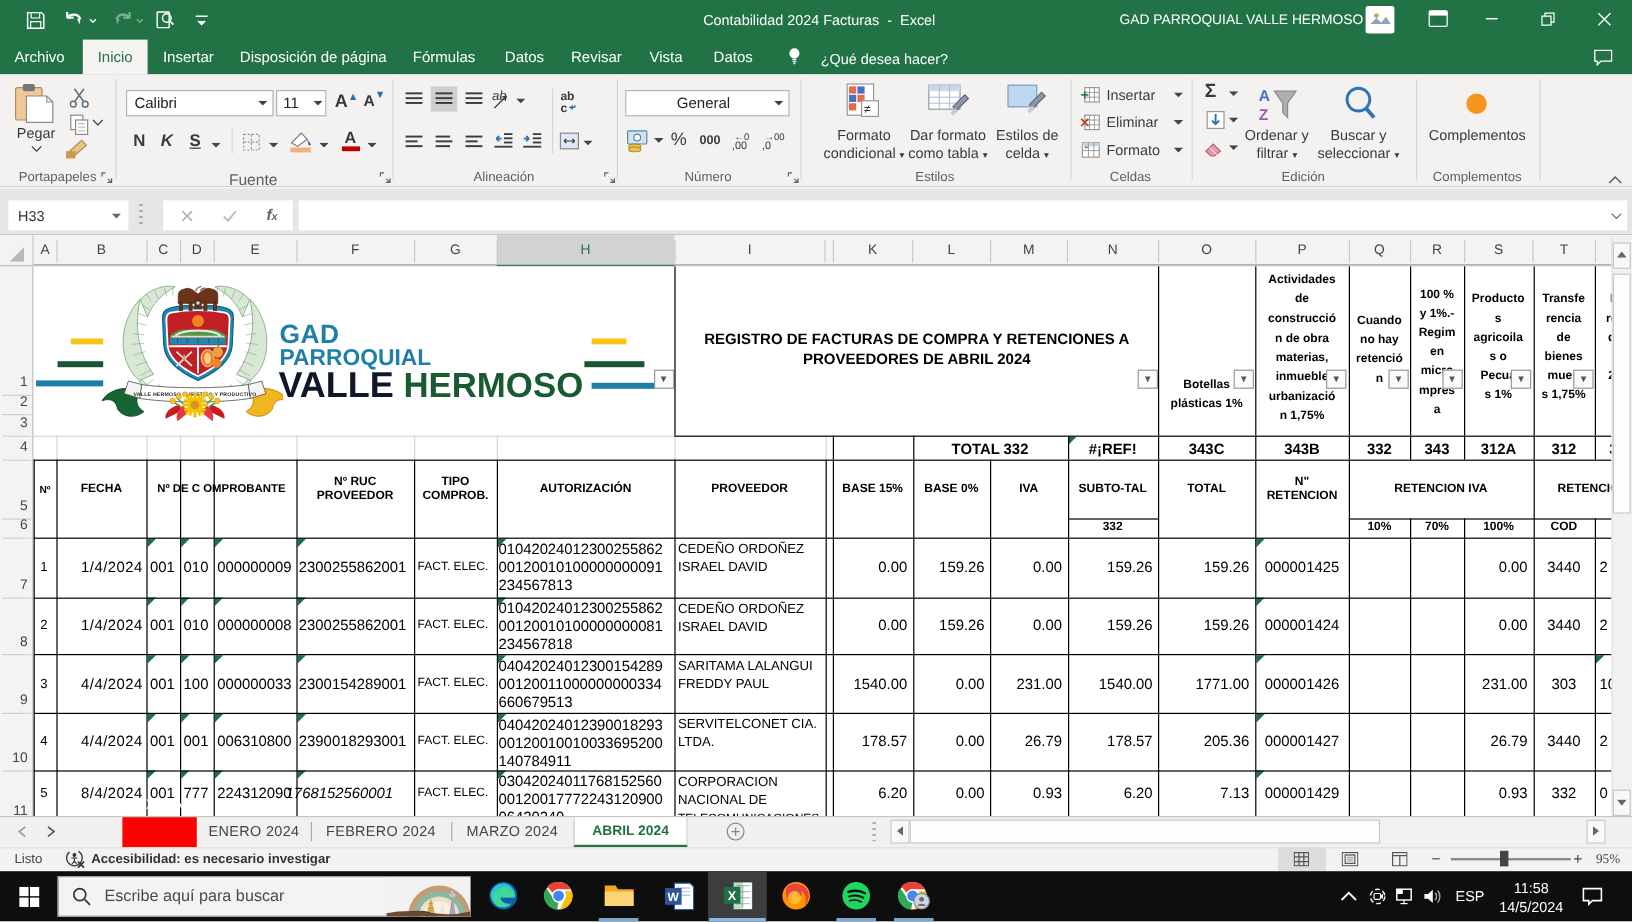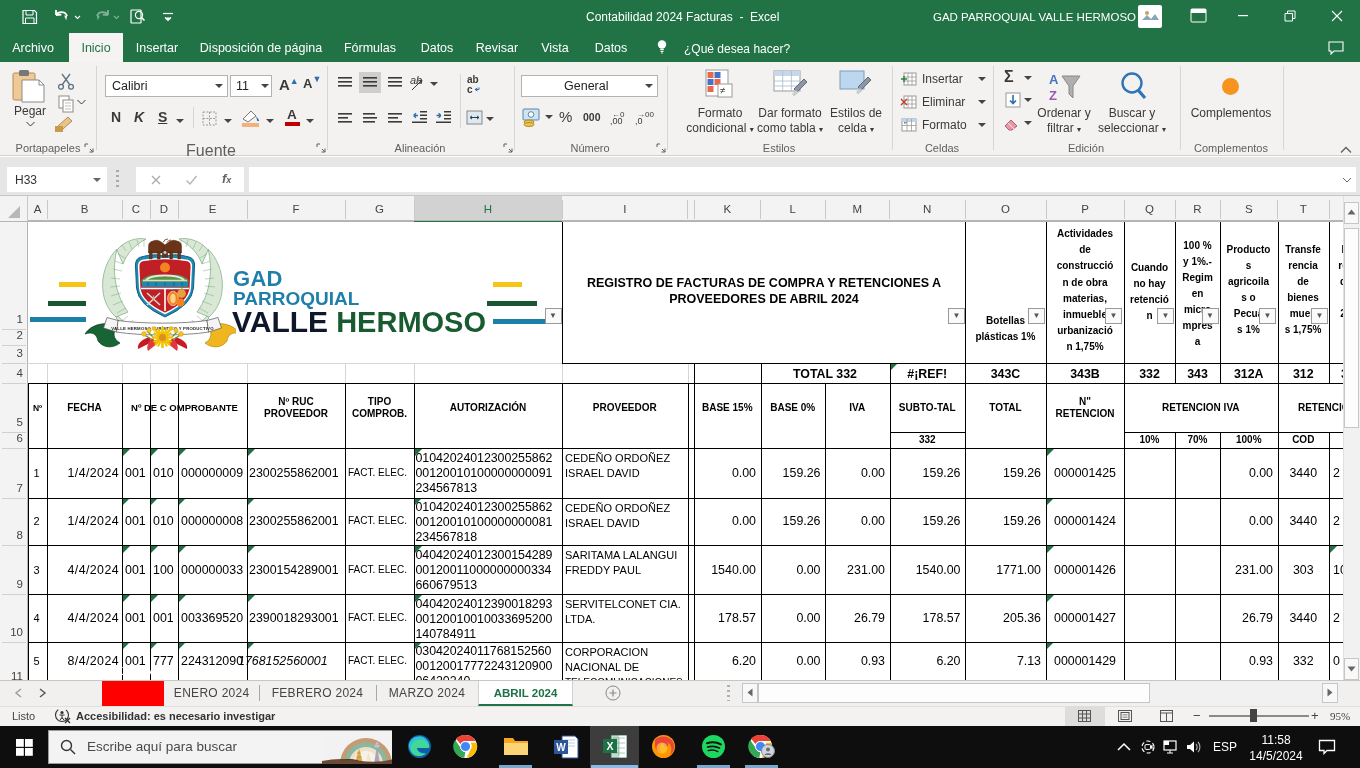--- a/index.html
+++ b/index.html
@@ -87,21 +87,21 @@
 <div class="a" style="left:0;top:62px;width:1360px;height:94px;background:#F3F2F1;border-bottom:1px solid #D2D0CE;"></div>
 <div class="a" style="left:96px;top:66px;width:1px;height:84px;background:#D8D6D4;"></div>
 <div class="a" style="left:327px;top:66px;width:1px;height:84px;background:#D8D6D4;"></div>
 <div class="a" style="left:514px;top:66px;width:1px;height:84px;background:#D8D6D4;"></div>
 <div class="a" style="left:667px;top:66px;width:1px;height:84px;background:#D8D6D4;"></div>
 <div class="a" style="left:892px;top:66px;width:1px;height:84px;background:#D8D6D4;"></div>
 <div class="a" style="left:993px;top:66px;width:1px;height:84px;background:#D8D6D4;"></div>
 <div class="a" style="left:1180px;top:66px;width:1px;height:84px;background:#D8D6D4;"></div>
 <div class="a" style="left:1283px;top:66px;width:1px;height:84px;background:#D8D6D4;"></div>
 <div class="ctr" style="left:-22px;top:142px;width:140px;font-size:11px;color:#605E5C;">Portapapeles</div>
-<div class="ctr" style="left:141px;top:142px;width:140px;font-size:16px;color:#605E5C;">Fuente</div>
+<div class="ctr" style="left:141px;top:142px;width:140px;font-size:13px;color:#605E5C;">Fuente</div>
 <div class="ctr" style="left:350px;top:142px;width:140px;font-size:11px;color:#605E5C;">Alineación</div>
 <div class="ctr" style="left:520px;top:142px;width:140px;font-size:11px;color:#605E5C;">Número</div>
 <div class="ctr" style="left:709px;top:142px;width:140px;font-size:11px;color:#605E5C;">Estilos</div>
 <div class="ctr" style="left:872px;top:142px;width:140px;font-size:11px;color:#605E5C;">Celdas</div>
 <div class="ctr" style="left:1016px;top:142px;width:140px;font-size:11px;color:#605E5C;">Edición</div>
 <div class="ctr" style="left:1161px;top:142px;width:140px;font-size:11px;color:#605E5C;">Complementos</div>
 <svg class="a" style="left:84;top:143" width="10" height="10" viewBox="0 0 10 10">
     <path d="M1 4 V1 H4 M6 6 L9 9 M9 5.5 V9 H5.5" stroke="#605E5C" fill="none"></path>
   </svg>
 <svg class="a" style="left:316;top:143" width="10" height="10" viewBox="0 0 10 10">
@@ -681,21 +681,21 @@
 <div class="tri" style="left:122.5px;top:545.5px;"></div>
 <div class="tri" style="left:150.5px;top:545.5px;"></div>
 <div class="tri" style="left:178.5px;top:545.5px;"></div>
 <div class="tri" style="left:247.5px;top:545.5px;"></div>
 <div class="tri" style="left:414.5px;top:545.5px;"></div>
 <div class="tri" style="left:1046.5px;top:545.5px;"></div>
 <div class="ctr" style="left:28px;top:611.75px;width:17px;font-size:11px;">4</div>
 <div class="num" style="left:47px;top:610.75px;width:72px;letter-spacing:0.4px;">4/4/2024</div>
 <div class="t" style="left:125px;top:610.75px;">001</div>
 <div class="t" style="left:153px;top:610.75px;">001</div>
-<div class="t" style="left:181px;top:610.75px;">003369520</div>
+<div class="t" style="left:181px;top:610.75px;">006310800</div>
 <div class="t" style="left:249px;top:610.75px;">2390018293001</div>
 <div class="t" style="left:348px;top:611.75px;font-size:10px;">FACT. ELEC.</div>
 <div class="t" style="left:415.5px;top:596.5px;line-height:15.2px;font-size:12.4px;letter-spacing:-0.05px;">04042024012390018293<br>00120010010033695200<br>140784911</div>
 <div class="t" style="left:565px;top:597px;line-height:15.3px;font-size:11px;max-width:122px;overflow:hidden;">SERVITELCONET CIA.<br>LTDA.</div>
 <div class="num" style="left:694px;top:610.75px;width:62px;">178.57</div>
 <div class="num" style="left:760.5px;top:610.75px;width:60px;">0.00</div>
 <div class="num" style="left:825px;top:610.75px;width:60px;">26.79</div>
 <div class="num" style="left:889.5px;top:610.75px;width:71px;">178.57</div>
 <div class="num" style="left:965px;top:610.75px;width:76px;">205.36</div>
 <div class="ctr" style="left:1046px;top:610.75px;width:78px;">000001427</div>

